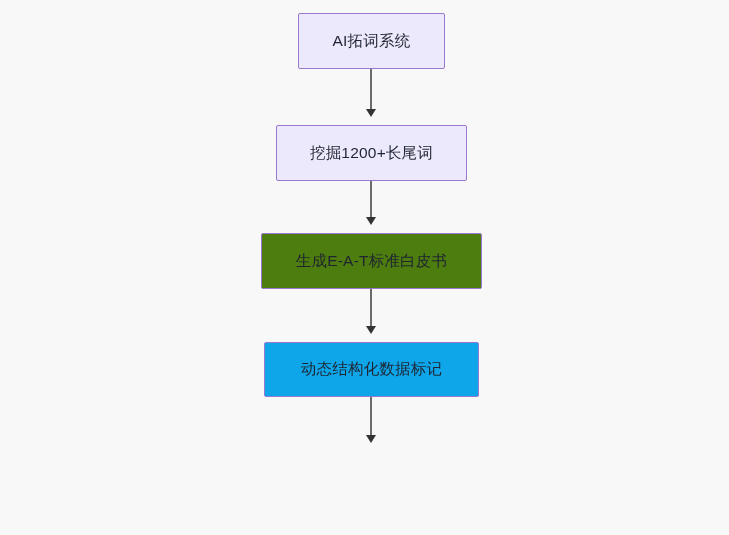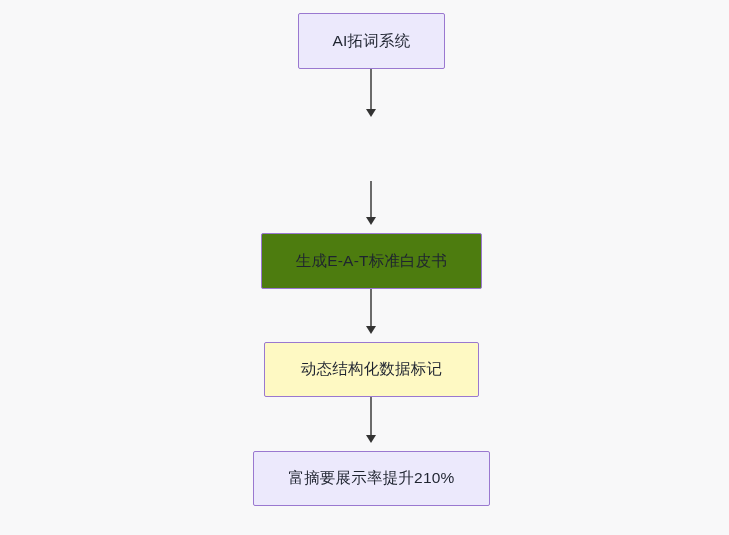--- a/index.html
+++ b/index.html
@@ -65,26 +65,26 @@
   <div class="edge" id="edge-2" style="left: 370px; top: 289px; height: 39px; background: rgb(107, 107, 107);"></div>
   <div class="arrowhead" id="head-2" style="left: 365.5px; top: 326px; border-top-color: rgb(51, 51, 51);"></div>
 
   <div class="edge" id="edge-3" style="left: 370px; top: 397px; height: 40px; background: rgb(107, 107, 107);"></div>
   <div class="arrowhead" id="head-3" style="left: 365.5px; top: 435px; border-top-color: rgb(51, 51, 51);"></div>
 
   <div class="node" id="node-0" style="left: 298px; top: 13px; width: 147px; height: 56px; background: rgb(236, 233, 252); border-color: rgb(154, 120, 208); color: rgb(31, 36, 48);">
     <span class="node-label">AI拓词系统</span>
   </div>
 
+  <div class="node" id="node-1" style="left: 276px; top: 125px; width: 191px; height: 56px; background: rgb(236, 233, 252); border-color: rgb(154, 120, 208); color: rgb(31, 36, 48);">
+    <span class="node-label">挖掘1200+长尾词</span>
+  </div>
 
   <div class="node" id="node-2" style="left: 261px; top: 233px; width: 221px; height: 56px; background: #4d7c0f; border-color: rgb(154, 120, 208); color: rgb(31, 36, 48);">
     <span class="node-label">生成E-A-T标准白皮书</span>
   </div>
 
-  <div class="node" id="node-3" style="left: 264px; top: 342px; width: 215px; height: 55px; background: #fef9c3; border-color: rgb(154, 120, 208); color: rgb(31, 36, 48);">
+  <div class="node" id="node-3" style="left: 264px; top: 342px; width: 215px; height: 55px; background: #0ea5e9; border-color: rgb(154, 120, 208); color: rgb(31, 36, 48);">
     <span class="node-label">动态结构化数据标记</span>
   </div>
 
-  <div class="node" id="node-4" style="left: 253px; top: 451px; width: 237px; height: 55px; background: rgb(236, 233, 252); border-color: rgb(154, 120, 208); color: rgb(31, 36, 48);">
-    <span class="node-label">富摘要展示率提升210%</span>
-  </div>
 
 </div>
 
 </body></html>

